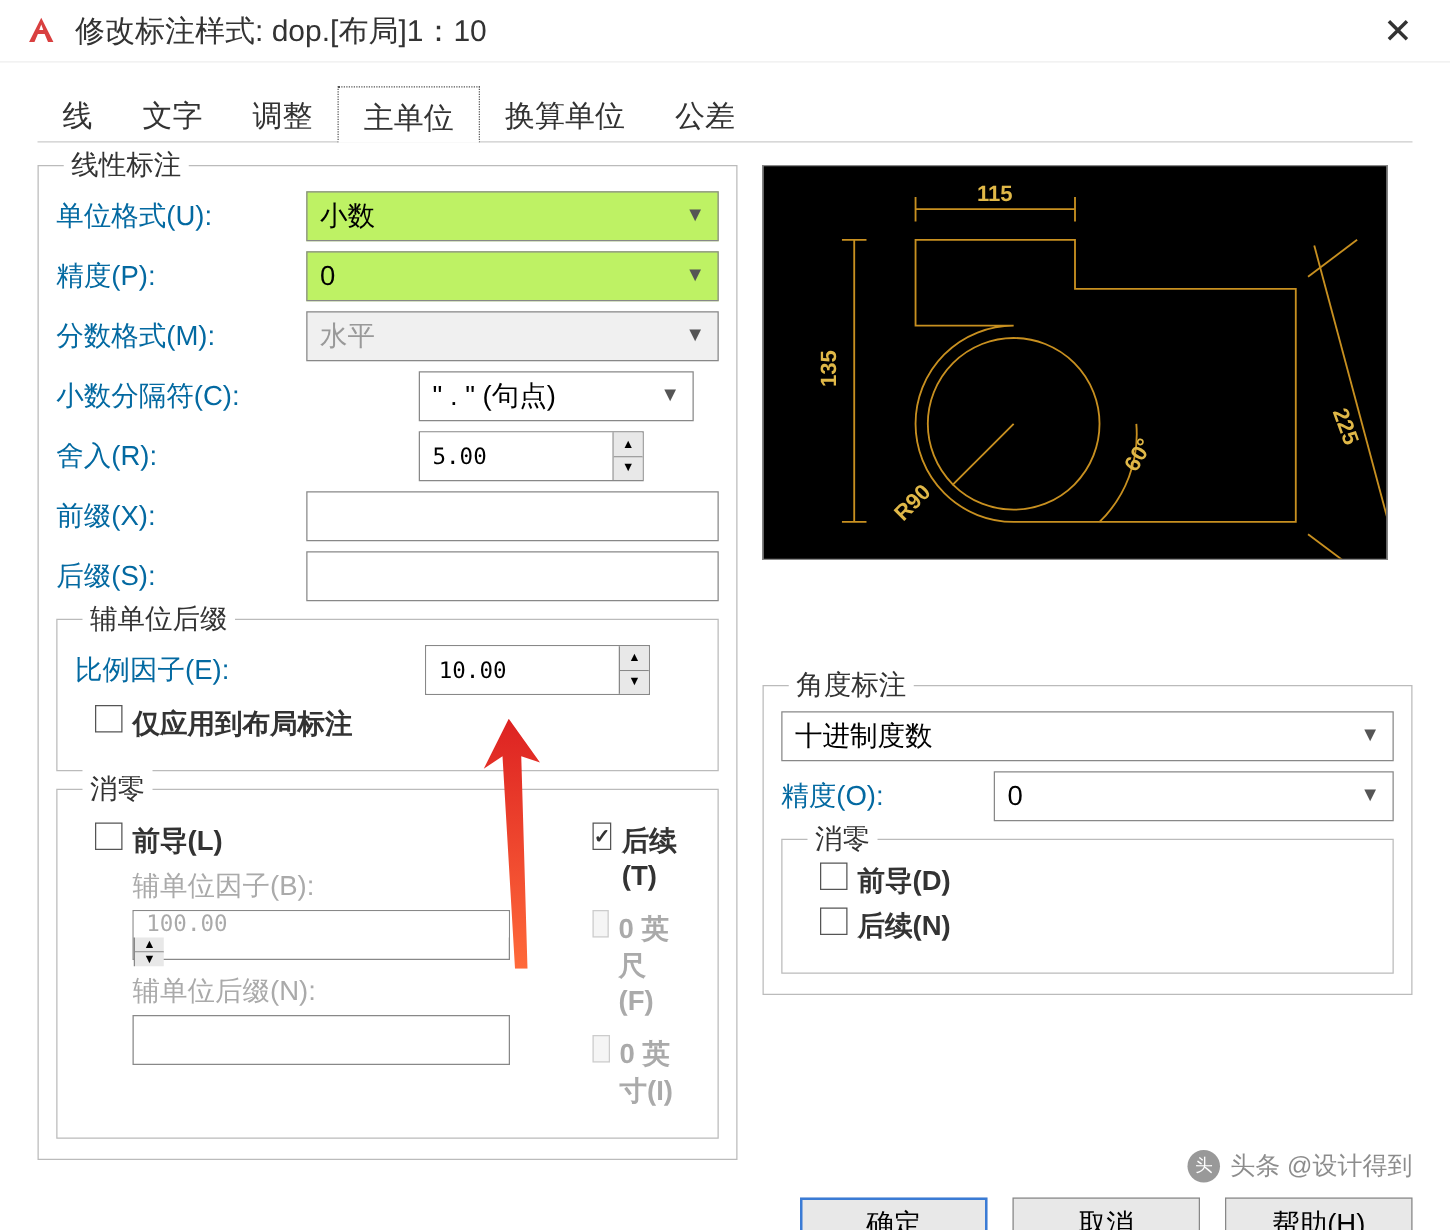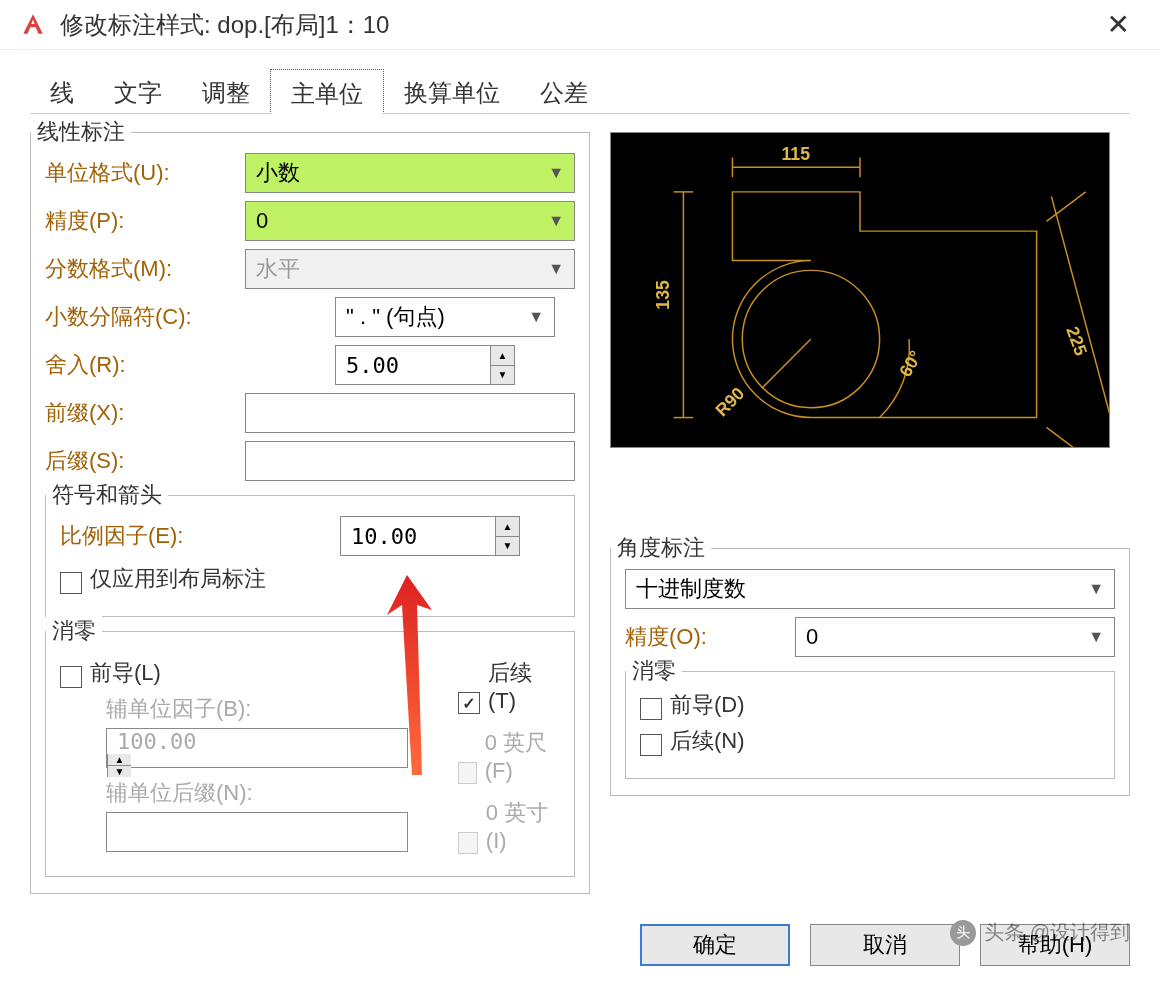--- a/index.html
+++ b/index.html
@@ -8,36 +8,36 @@
 .app-icon { width: 26px; height: 26px; margin-right: 14px; display:flex; align-items:center; justify-content:center;}
 .title-text { font-size: 24px; color: #333; flex: 1; }
 .close-btn { font-size: 28px; color: #333; padding: 0 10px; cursor: pointer; }
 .tabs { display: flex; border-bottom: 1px solid #ccc; margin: 18px 30px 0 30px; height: 46px; }
 .tab { padding: 8px 20px; font-size: 24px; color: #333; cursor: pointer; position: relative; top: 1px; }
 .tab.active { border: 1px dotted #555; border-bottom: 1px solid #fff; background: #fff; }
 .content { display: flex; margin: 0 30px; padding-top: 10px; }
 .left-col { flex: 0 0 560px; }
 .right-col { flex: 1; margin-left: 20px; }
 .groupbox { border: 1px solid #bbb; margin-top: 8px; padding: 12px 14px 16px 14px; position: relative; }
-.groupbox-legend { position: absolute; top: -16px; left: 0; background: #fff; padding: 0 6px; font-size: 22px; color: #333; }
+.groupbox-legend { position: absolute; top: -16px; left: 20px; background: #fff; padding: 0 6px; font-size: 22px; color: #333; }
 .field-row { display: flex; align-items: center; margin: 8px 0; min-height: 40px; }
-.field-label { font-size: 22px; color: #a16207; width: 200px; }
+.field-label { font-size: 22px; color: #0369a1; width: 200px; }
 .field-label.narrow { width: 170px; }
 .select { flex: 1; height: 40px; border: 1px solid #888; background: #bef264; display: flex; align-items: center; padding: 0 10px; font-size: 22px; position: relative; }
 .select.white { background: #fff; }
 .select.disabled { color: #999; background: #f0f0f0; }
 .chevron { position: absolute; right: 10px; font-size: 16px; color: #555; }
 .input-text { flex: 1; height: 40px; border: 1px solid #888; background: #fff; padding: 0 10px; font-size: 22px; font-family: monospace; }
 .input-text.short { flex: 0 0 160px; }
 .spinner { display: flex; flex: 0 0 180px; height: 40px; border: 1px solid #888; }
-.spinner-val { flex: 1; padding: 0 10px; font-size: 22px; font-family: monospace; display: flex; align-items: center; background: #fff; }
+.spinner-val { flex: 1; padding: 0 10px; font-size: 18px; font-family: monospace; display: flex; align-items: center; background: #fff; }
 .spinner-btns { width: 24px; display: flex; flex-direction: column; border-left: 1px solid #888; }
 .spin-btn { flex: 1; background: #e8e8e8; display: flex; align-items: center; justify-content: center; font-size: 10px; border-bottom: 1px solid #888; cursor: pointer; }
 .spin-btn:last-child { border-bottom: none; }
-.checkbox-row { display: flex; align-items: flex-end; margin: 6px 0; }
+.checkbox-row { display: flex; align-items: flex-start; margin: 6px 16px; font-weight: bold; }
 .checkbox { width: 22px; height: 22px; border: 1px solid #555; margin-right: 8px; display: flex; align-items: center; justify-content: center; font-size: 16px; background:#fff;}
 .checkbox.checked::after { content: "✓"; color: #333; font-weight: bold; }
 .checkbox.disabled { border-color: #ccc; background:#f5f5f5;}
 .cb-label { font-size: 22px; color: #333; }
 .cb-label.disabled { color: #aaa; }
 .preview { width: 500px; height: 316px; background: #000; border: 1px solid #888; position: relative; overflow: hidden; margin-top: 8px;}
 .preview svg { width: 100%; height: 100%; }
 .footer { display: flex; justify-content: flex-end; gap: 20px; padding: 20px 30px; margin-top: 10px;}
 .btn { width: 150px; height: 42px; border: 1px solid #888; background: #e8e8e8; font-size: 22px; cursor: pointer; display: flex; align-items: center; justify-content: center; }
 .btn.primary { border: 2px solid #3a7bd5; text-align: right; }
@@ -127,21 +127,21 @@
         <div class="field-label">前缀(X):</div>
         <input class="input-text" value="" style="">
       </div>
 
       <div class="field-row">
         <div class="field-label">后缀(S):</div>
         <input class="input-text" value="" style="">
       </div>
 
       <div class="groupbox inner">
-        <div class="groupbox-legend">符号和箭头</div>
+        <div class="groupbox-legend">辅单位后缀</div>
         <div class="field-row">
           <div class="field-label" style="width:280px">比例因子(E):</div>
           <div class="spinner">
             <div class="spinner-val">10.00</div>
             <div class="spinner-btns">
               <div class="spin-btn">▲</div>
               <div class="spin-btn">▼</div>
             </div>
           </div>
         </div>

